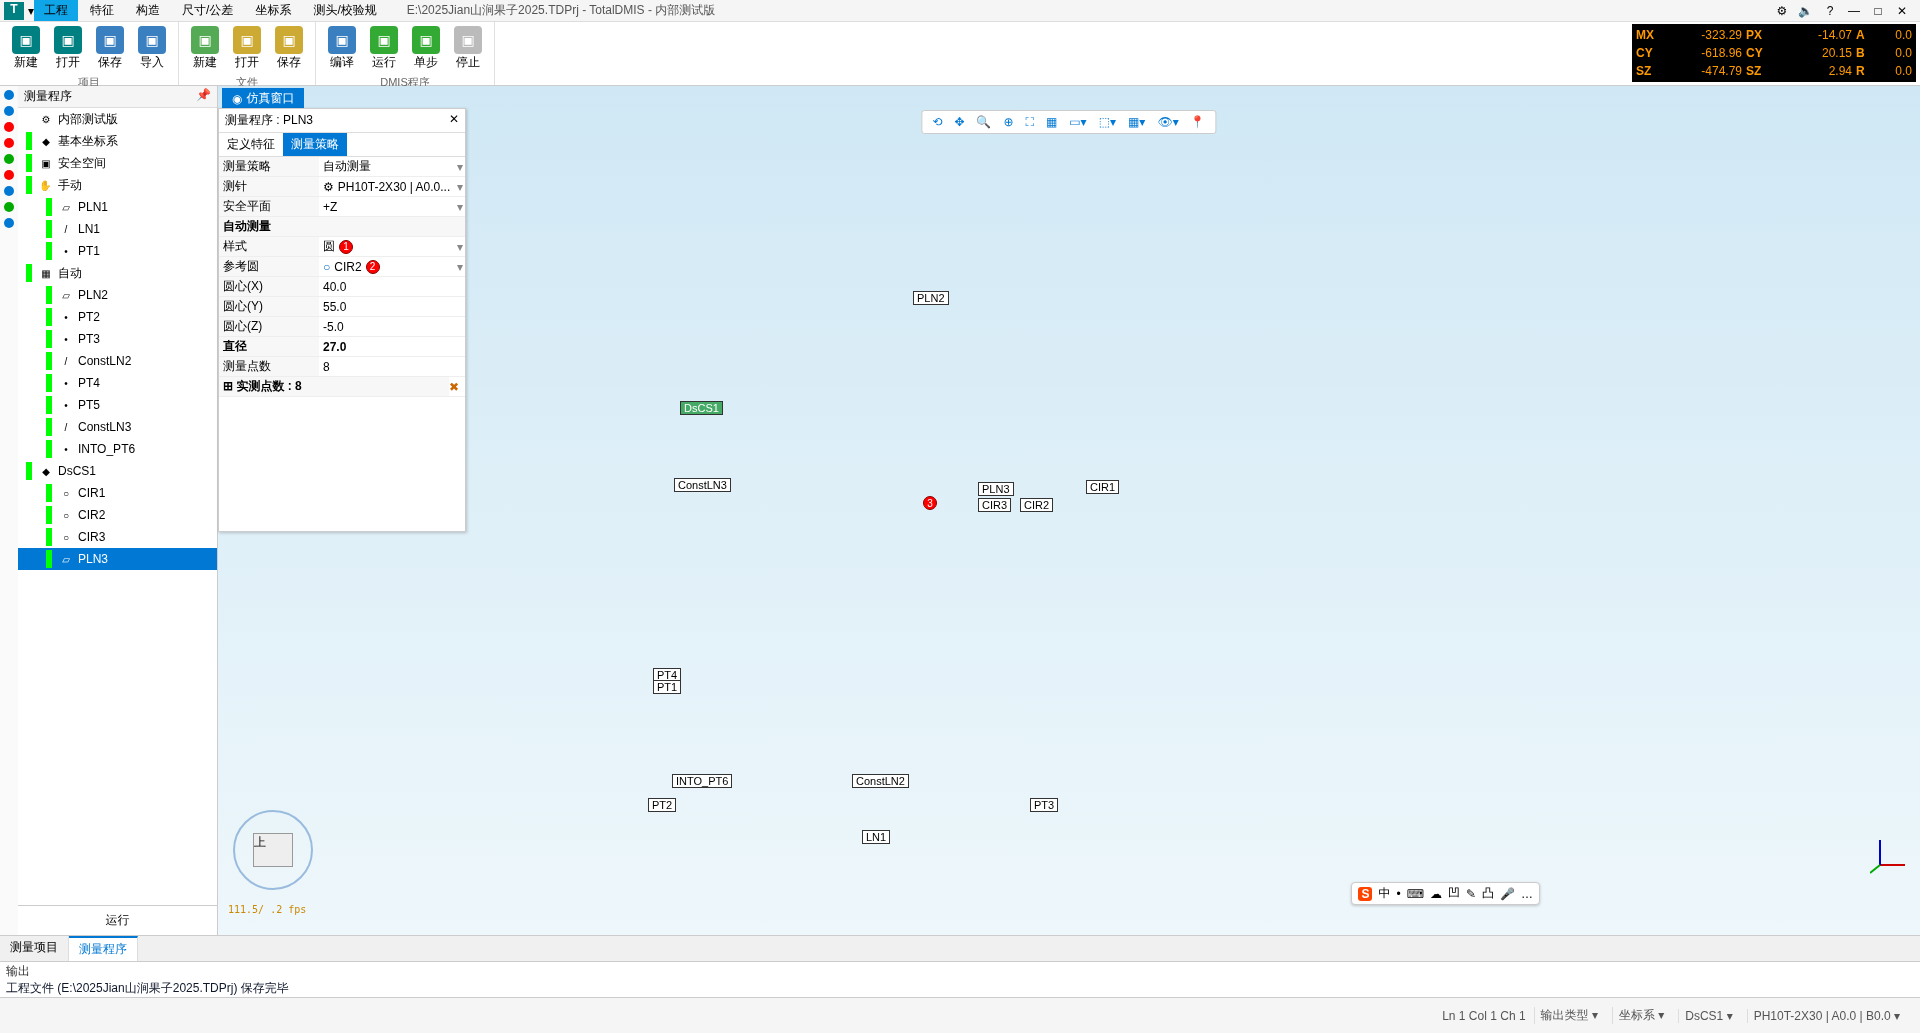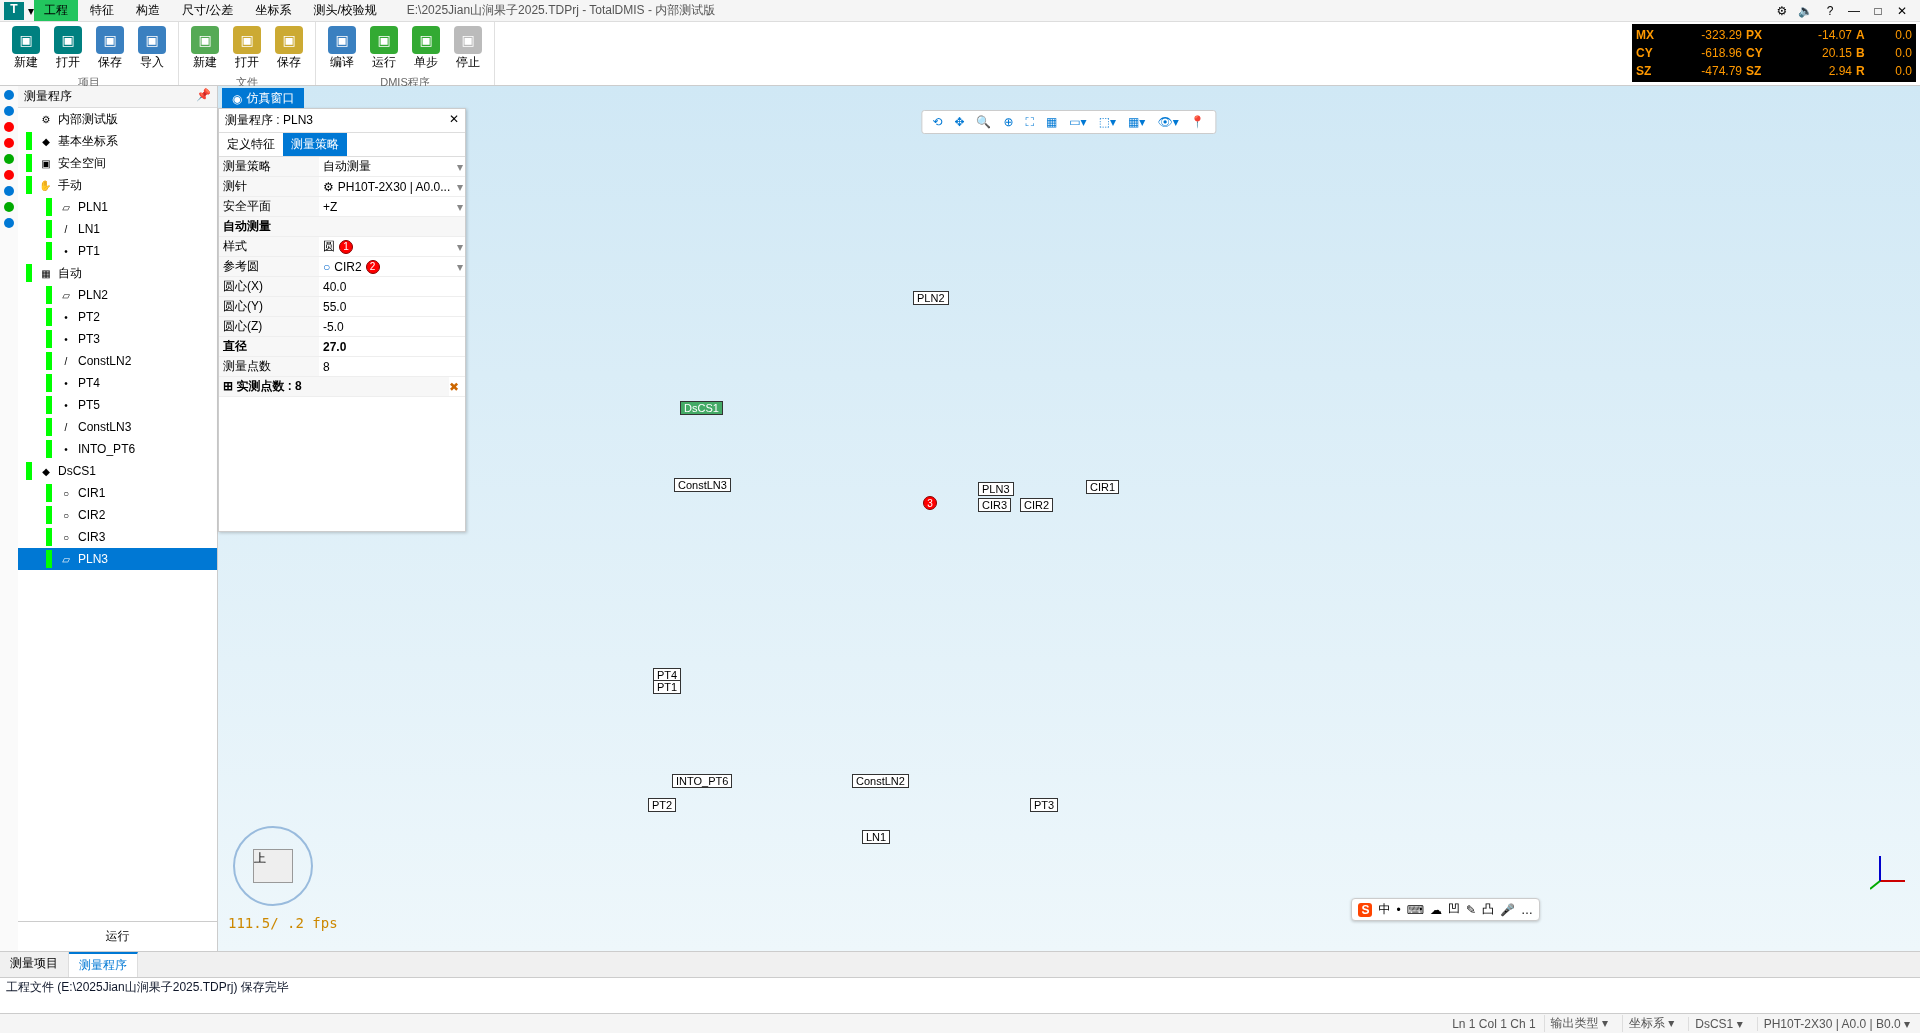--- a/index.html
+++ b/index.html
@@ -60,42 +60,42 @@
 .prow.section .plbl { font-weight: bold; width: 100%; }
 .callout { display: inline-flex; width: 14px; height: 14px; border-radius: 50%; background: #f00; color: #fff; align-items: center; justify-content: center; font-size: 10px; border: 1px solid #800; }
 .props-btns { display: flex; justify-content: flex-end; gap: 8px; padding: 6px; border-top: 1px solid #ddd; }
 .props-btns button { padding: 2px 14px; border: 1px solid #ccc; background: #f5f5f5; cursor: pointer; }
 .view-toolbar { position: absolute; top: 24px; left: 50%; transform: translateX(-50%); background: #fff; border: 1px solid #ccc; border-radius: 3px; display: flex; gap: 4px; padding: 2px 6px; }
 .view-toolbar span { padding: 2px 4px; cursor: pointer; color: #0078d4; }
 .labelbox { position: absolute; background: #fff; border: 1px solid #333; padding: 0 3px; font-size: 11px; }
 .navcube { position: absolute; left: 10px; bottom: 40px; width: 90px; height: 90px; }
 .navcube .ring { width: 80px; height: 80px; border: 2px solid #99bbdd; border-radius: 50%; position: absolute; left: 5px; top: 5px; }
 .navcube .cube { position: absolute; left: 25px; top: 28px; width: 40px; height: 34px; background: #eee; border: 1px solid #999; }
-.fps { position: absolute; left: 10px; bottom: 20px; color: #cc8800; font-family: monospace; font-size: 14px; }
+.fps { position: absolute; left: 10px; bottom: 20px; color: #cc8800; font-family: monospace; font-size: 10px; }
 .triad { position: absolute; right: 10px; bottom: 60px; width: 40px; height: 40px; }
 .svg3d { position: absolute; inset: 0; }
 
-.statusbar { height: 20px; background: #f5f5f5; border-top: 1px solid #ccc; display: flex; align-items: center; padding: 0 4px; gap: 8px; font-size: 11px; color: #555; }
+.statusbar { height: 36px; background: #f5f5f5; border-top: 1px solid #ccc; display: flex; align-items: center; padding: 0 14px; gap: 8px; font-size: 11px; color: #555; }
 .statusbar .spacer { flex: 1; }
 .statusbar .cell { padding: 0 6px; border-left: 1px solid #ddd; }
 .outputbar { height: 36px; background: #fff; border-top: 1px solid #ccc; padding: 1px 6px; font-size: 11px; }
 .outputbar .otitle { color: #333; }
 .outputbar .oline { color: #0f172a; }
 .imebar { position: absolute; right: 380px; bottom: 30px; background: #fff; border: 1px solid #ccc; border-radius: 4px; padding: 2px 6px; display: flex; gap: 6px; align-items: center; box-shadow: 0 1px 3px rgba(0,0,0,0.2); }
 .imebar .slogo { background: #ff4400; color: #fff; border-radius: 3px; padding: 0 3px; font-weight: bold; }
 .watermark { position: absolute; right: 20px; bottom: 40px; font-size: 32px; color: rgba(100,100,100,0.25); font-weight: 300; }
 </style>
 </head>
 <body>
 
 <div class="titlebar">
   <div class="logo">T</div>
   <span>▾</span>
   <div class="menus" id="menus">
-      <span style="background: #22c55e;">工程</span>
+      <span style="background: #0ea5e9;">工程</span>
       <span>特征</span>
       <span>构造</span>
       <span>尺寸/公差</span>
       <span>坐标系</span>
       <span>测头/校验规</span>
     </div>
   <div class="title">E:\2025Jian山涧果子2025.TDPrj - TotalDMIS - 内部测试版</div>
   <div class="spacer"></div>
   <div class="wincontrols">
     <span>⚙</span>
@@ -512,20 +512,21 @@
       </div>
   </div>
 </div>
 
 <div class="bottom-tabs" id="btabs">
     <span>测量项目</span>
     <span class="active">测量程序</span>
   </div>
 
 <div class="outputbar">
+  <div class="otitle">输出</div>
   <div class="oline">工程文件 (E:\2025Jian山涧果子2025.TDPrj) 保存完毕</div>
 </div>
 
 <div class="statusbar">
   <div class="spacer"></div>
   <span>Ln 1   Col 1   Ch 1</span>
   <span class="cell">输出类型 ▾</span>
   <span class="cell">坐标系 ▾</span>
   <span class="cell">DsCS1 ▾</span>
   <span class="cell">PH10T-2X30 | A0.0 | B0.0 ▾</span>

